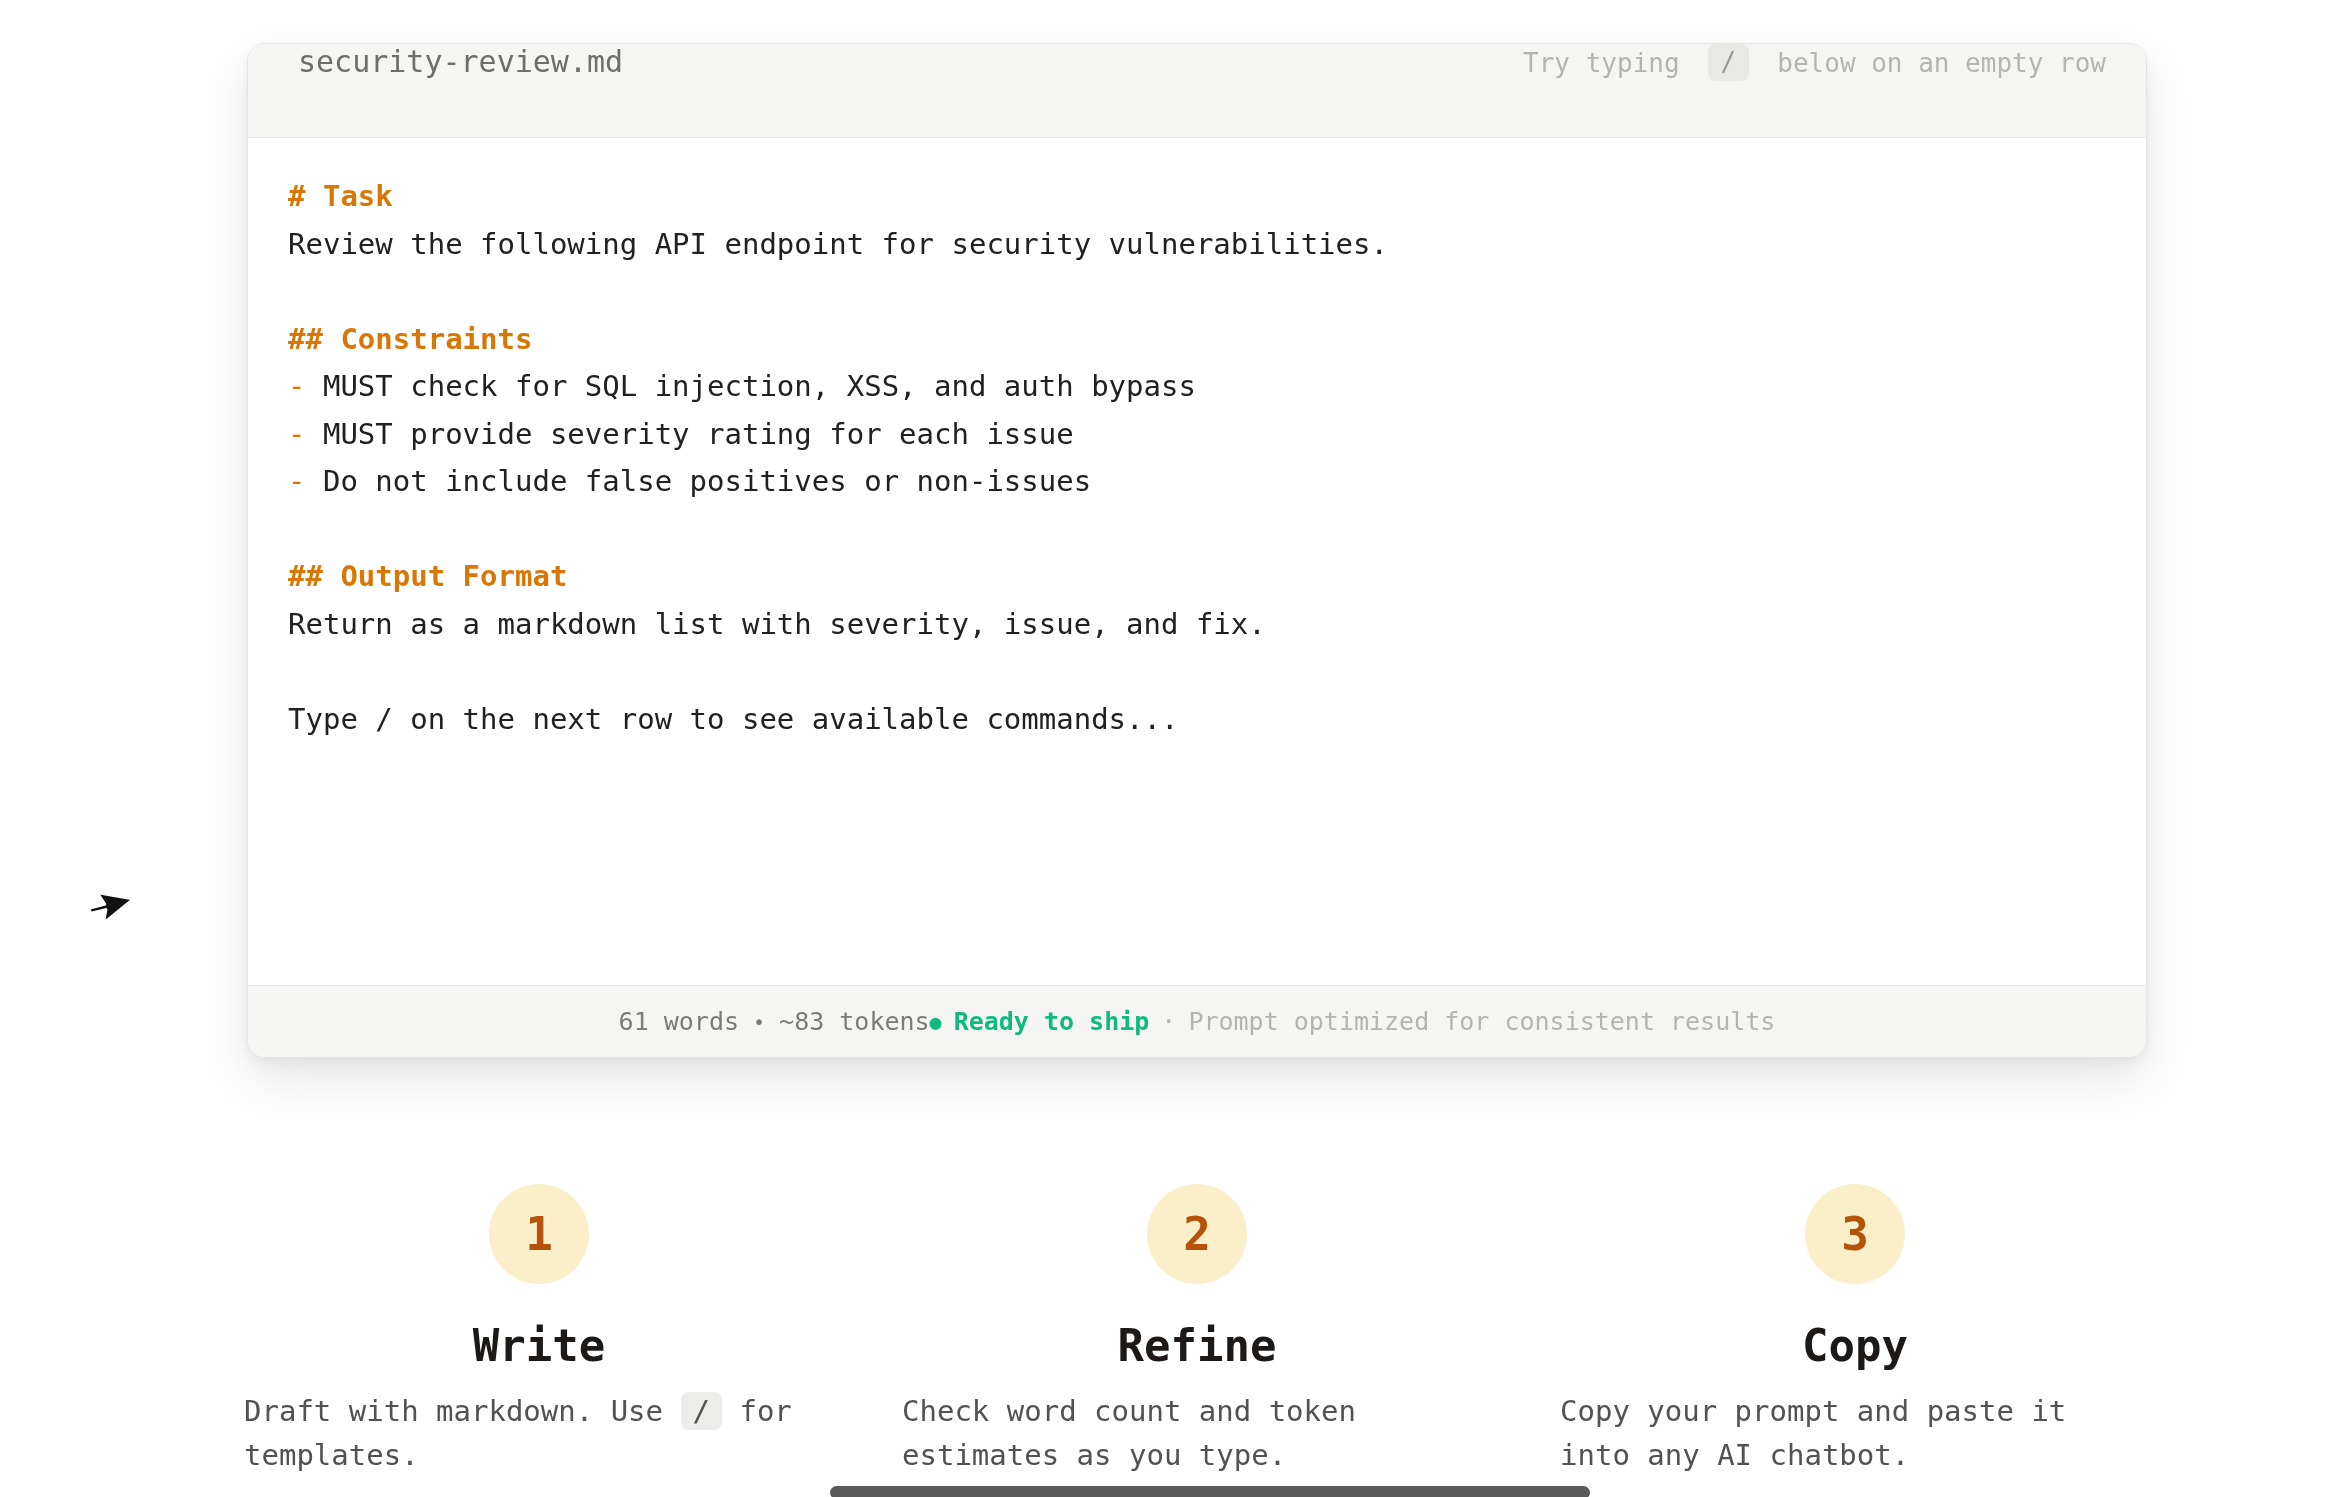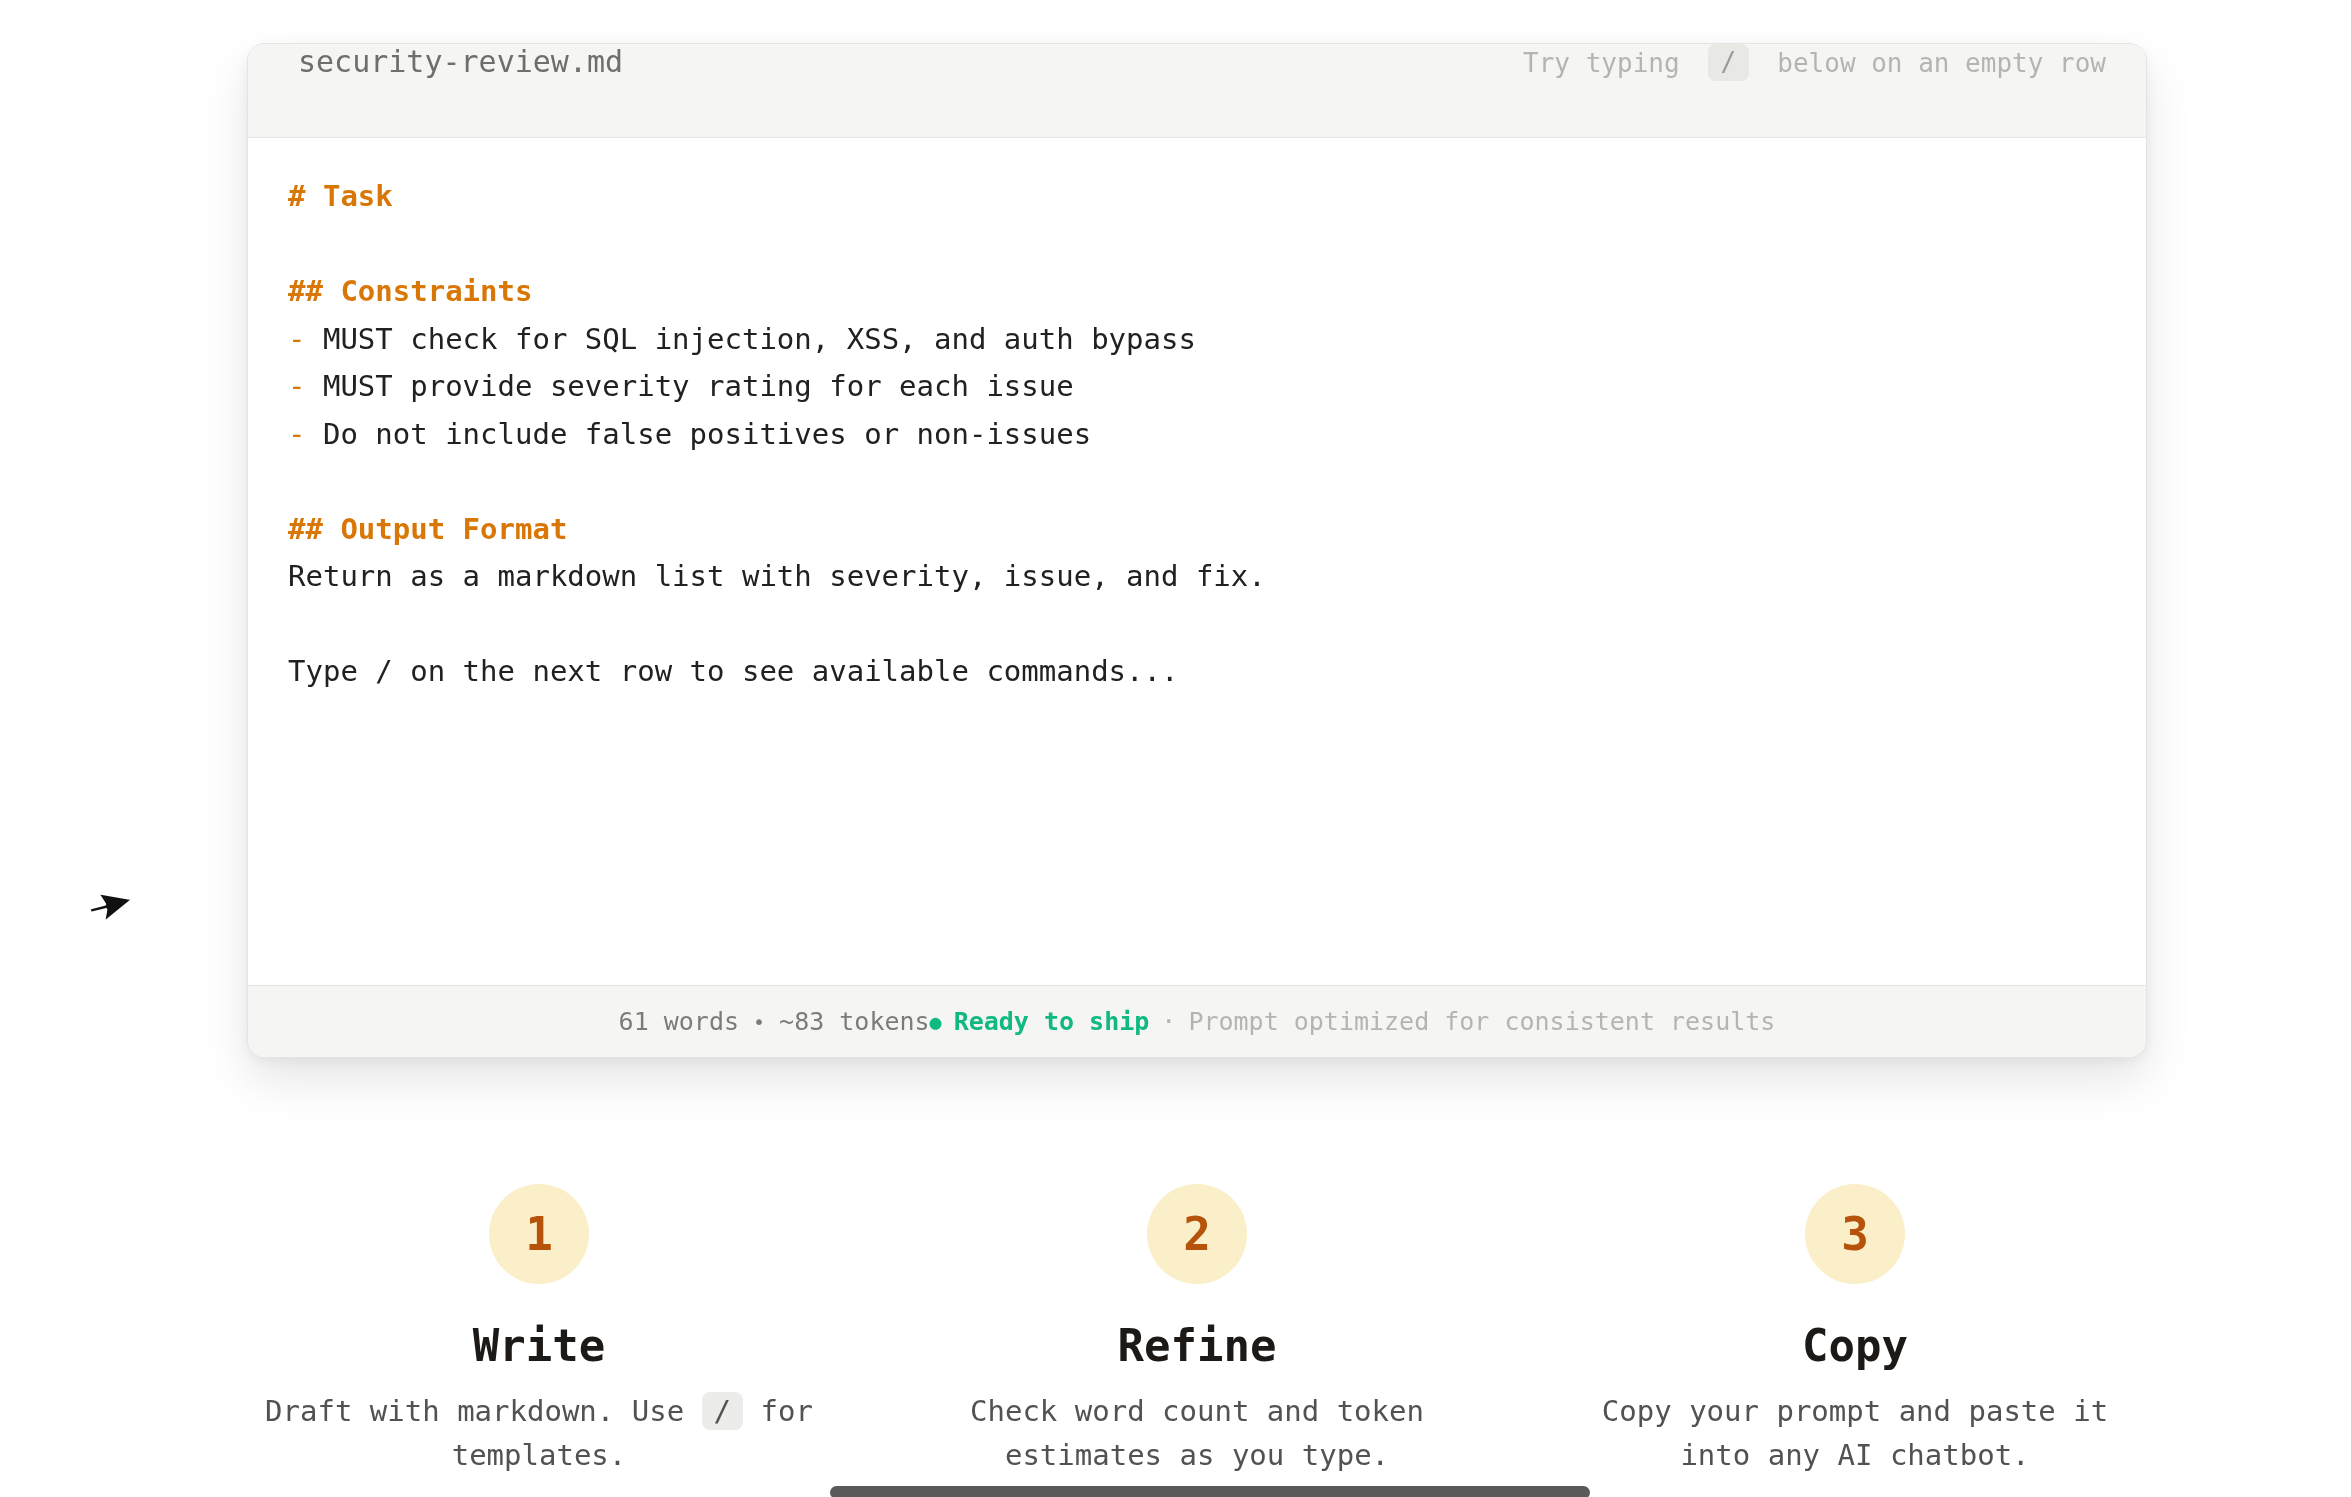--- a/index.html
+++ b/index.html
@@ -68,21 +68,21 @@
   .step{width:620px;display:flex;flex-direction:column;align-items:center;}
   .step-circle{
     width:100px;height:100px;border-radius:50%;
     background:var(--circle);
     display:flex;align-items:center;justify-content:center;
     font-size:46px;font-weight:bold;color:var(--stepnum);
   }
   .step-title{margin-top:36px;font-size:44px;font-weight:bold;color:#1c1917;}
   .step-desc{
     margin-top:18px;font-size:29px;line-height:44px;color:#525252;
-    text-align:center;max-width:590px;
+    max-width:590px;
   }
   .kbd-inline{
     background:#ececea;border-radius:8px;padding:1px 12px;
     color:#525252;display:inline-block;line-height:1.25;
   }
   
   .bottom-handle{
     position:absolute;left:830px;top:1486px;width:760px;height:13px;
     border-radius:7px;background:var(--handle);
   }
@@ -103,20 +103,21 @@
       <span class="filename">security-review.md</span>
       <span class="hint">
         <span>Try typing</span>
         <span class="kbd">/</span>
         <span>below on an empty row</span>
       </span>
     </div>
 
     <div class="editor">
         <div class="ed-row"><span class="ed-heading"># Task</span></div>
+        <div class="ed-row"><span>Review the following API endpoint for security vulnerabilities.</span></div>
         <div class="ed-row">&nbsp;</div>
         <div class="ed-row"><span class="ed-heading">## Constraints</span></div>
         <div class="ed-row"><span class="ed-marker">-</span><span> MUST check for SQL injection, XSS, and auth bypass</span></div>
         <div class="ed-row"><span class="ed-marker">-</span><span> MUST provide severity rating for each issue</span></div>
         <div class="ed-row"><span class="ed-marker">-</span><span> Do not include false positives or non-issues</span></div>
         <div class="ed-row">&nbsp;</div>
         <div class="ed-row"><span class="ed-heading">## Output Format</span></div>
         <div class="ed-row"><span>Return as a markdown list with severity, issue, and fix.</span></div>
         <div class="ed-row">&nbsp;</div>
         <div class="ed-row"><span>Type / on the next row to see available commands...</span></div>

